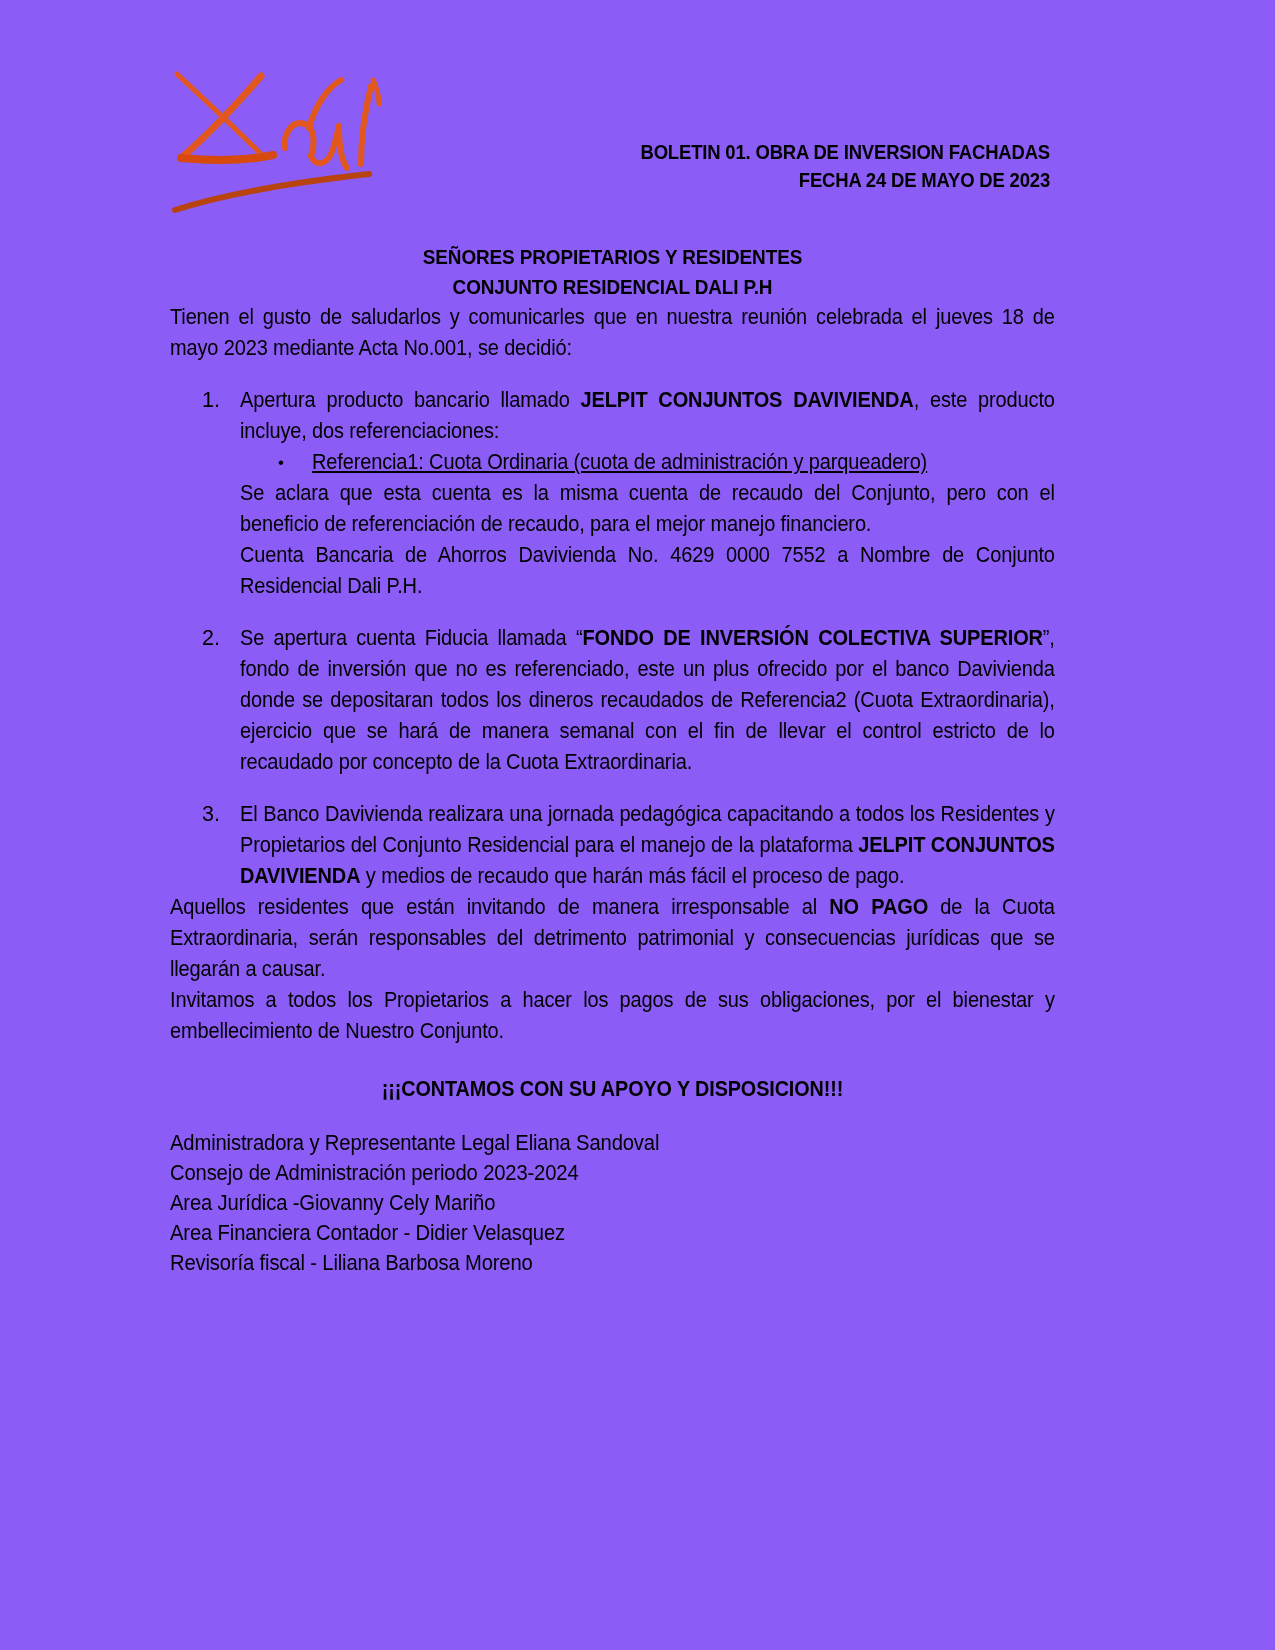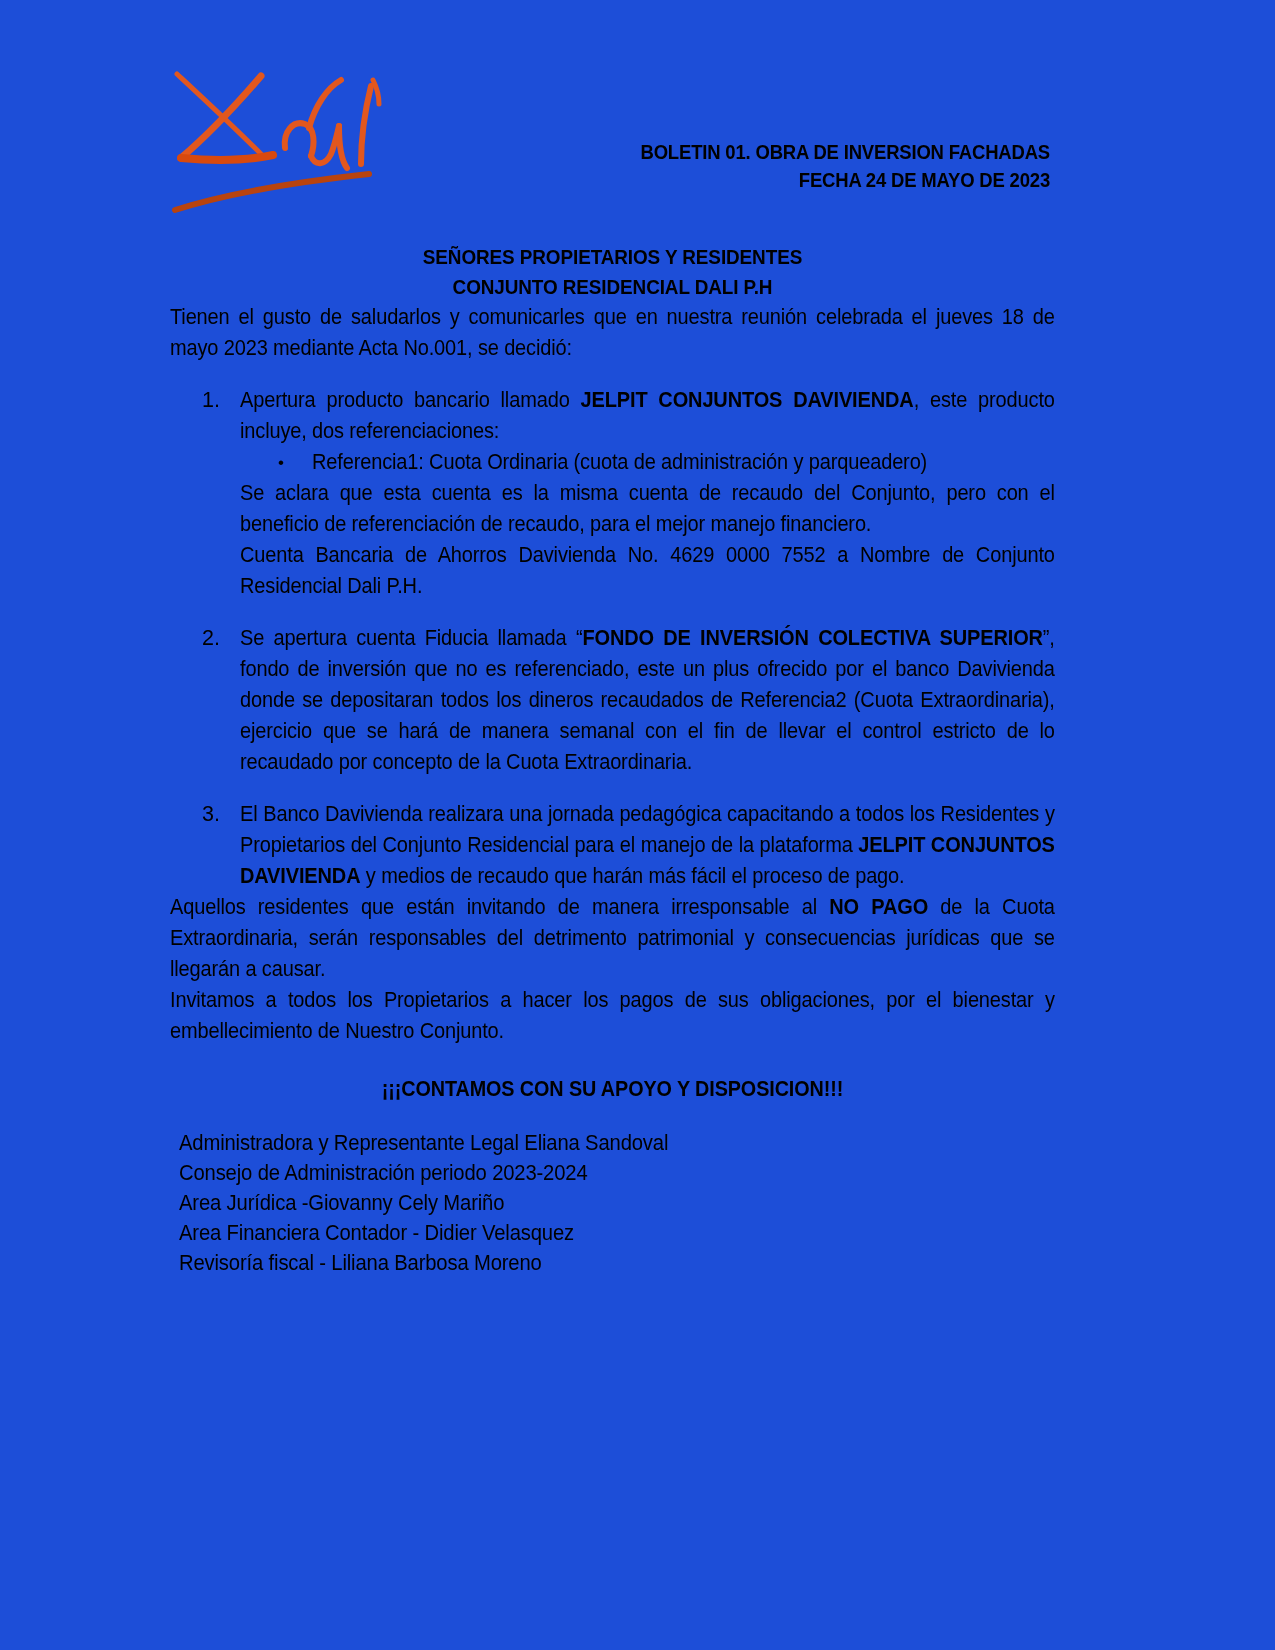--- a/index.html
+++ b/index.html
@@ -11,21 +11,21 @@
     width: 1275px;
     height: 1650px;
     font-family: "Liberation Sans", sans-serif;
     color: #000000;
     overflow: hidden;
   }
   .page {
     position: relative;
     width: 1275px;
     height: 1650px;
-    background: #1d4ed8;
+    background: #8b5cf6;
     box-sizing: border-box;
     padding: 0;
   }
 
   
   .header {
     position: relative;
     height: 210px;
   }
   .logo {
@@ -120,20 +120,21 @@
 
   ul.bullets {
     margin: 0;
     padding: 0;
     list-style: none;
   }
   ul.bullets > li {
     position: relative;
     padding-left: 72px;
     margin: 0;
+    text-decoration: underline;
   }
   ul.bullets > li::before {
     content: "\2022";
     position: absolute;
     left: 38px;
     top: 0;
     font-size: 17px;
     line-height: 31px;
   }
   ul.bullets > li p.body { width: 106%; }
@@ -148,21 +149,20 @@
     text-align: center;
     font-size: 21.5px;
     font-weight: bold;
     letter-spacing: -0.1px;
     transform: scaleX(0.92);
     transform-origin: center center;
   }
 
   .signature {
     margin-top: 26px;
-    margin-left: 9px;
   }
   .sig-line {
     font-size: 21.5px;
     line-height: 30px;
     letter-spacing: -0.15px;
     transform: scaleX(0.94);
     transform-origin: left center;
   }
 
   b, strong { font-weight: bold; }

